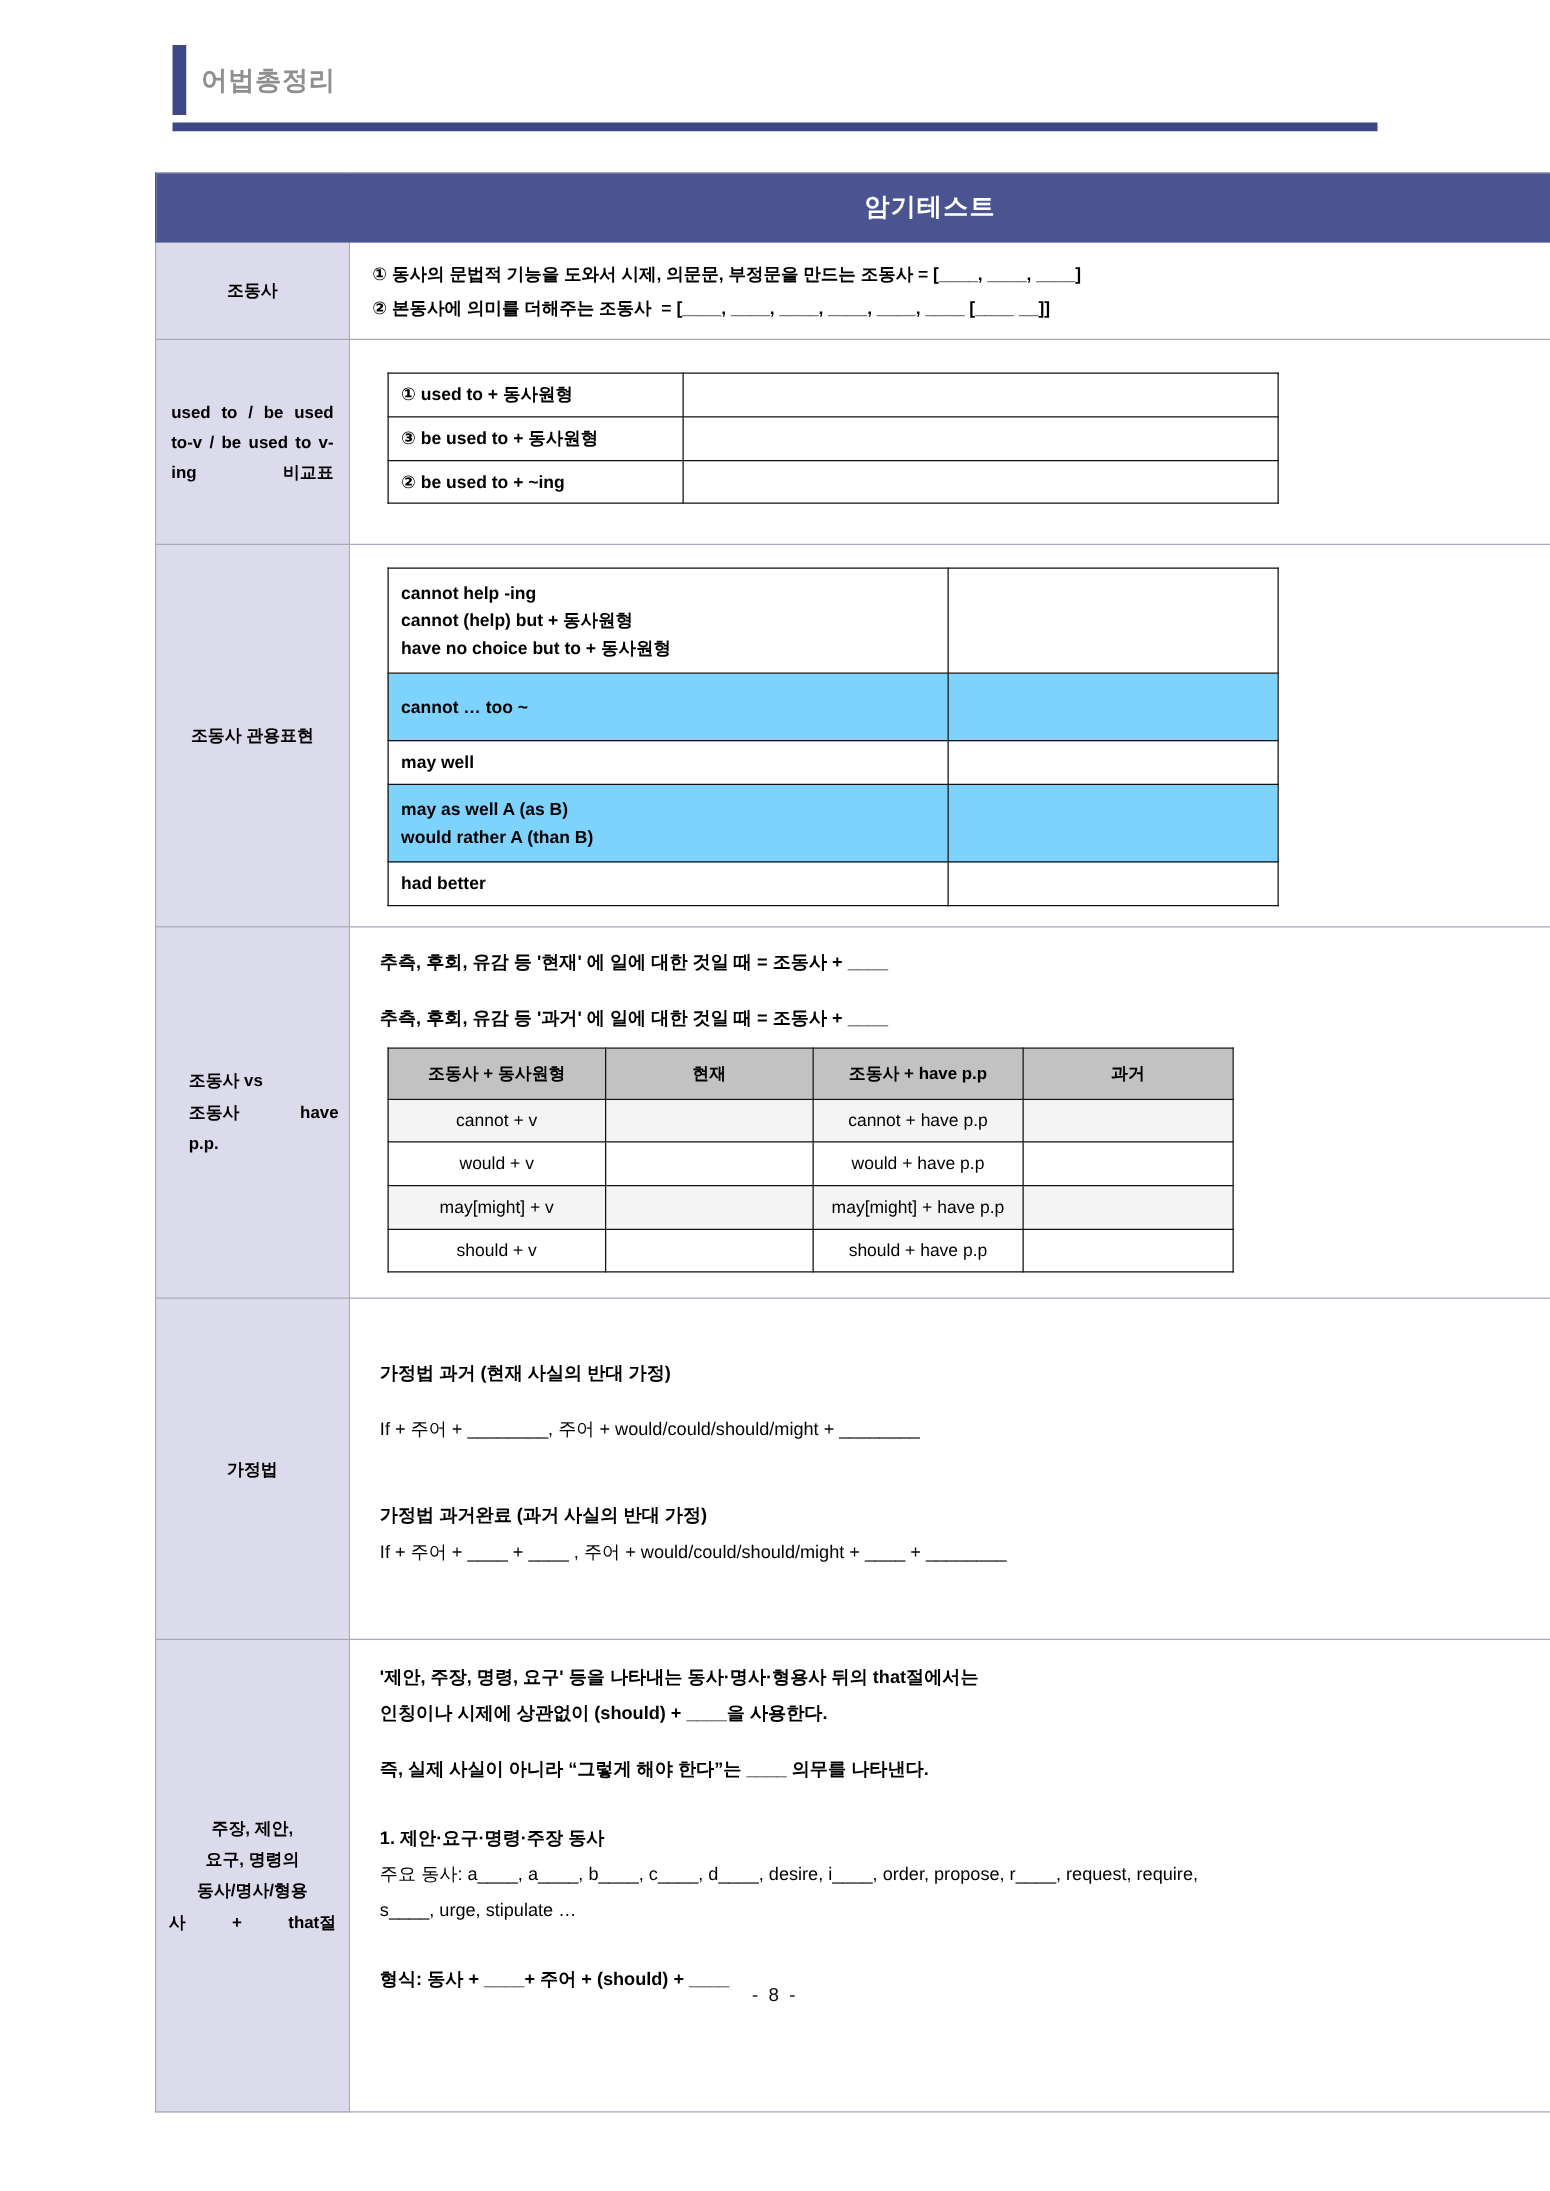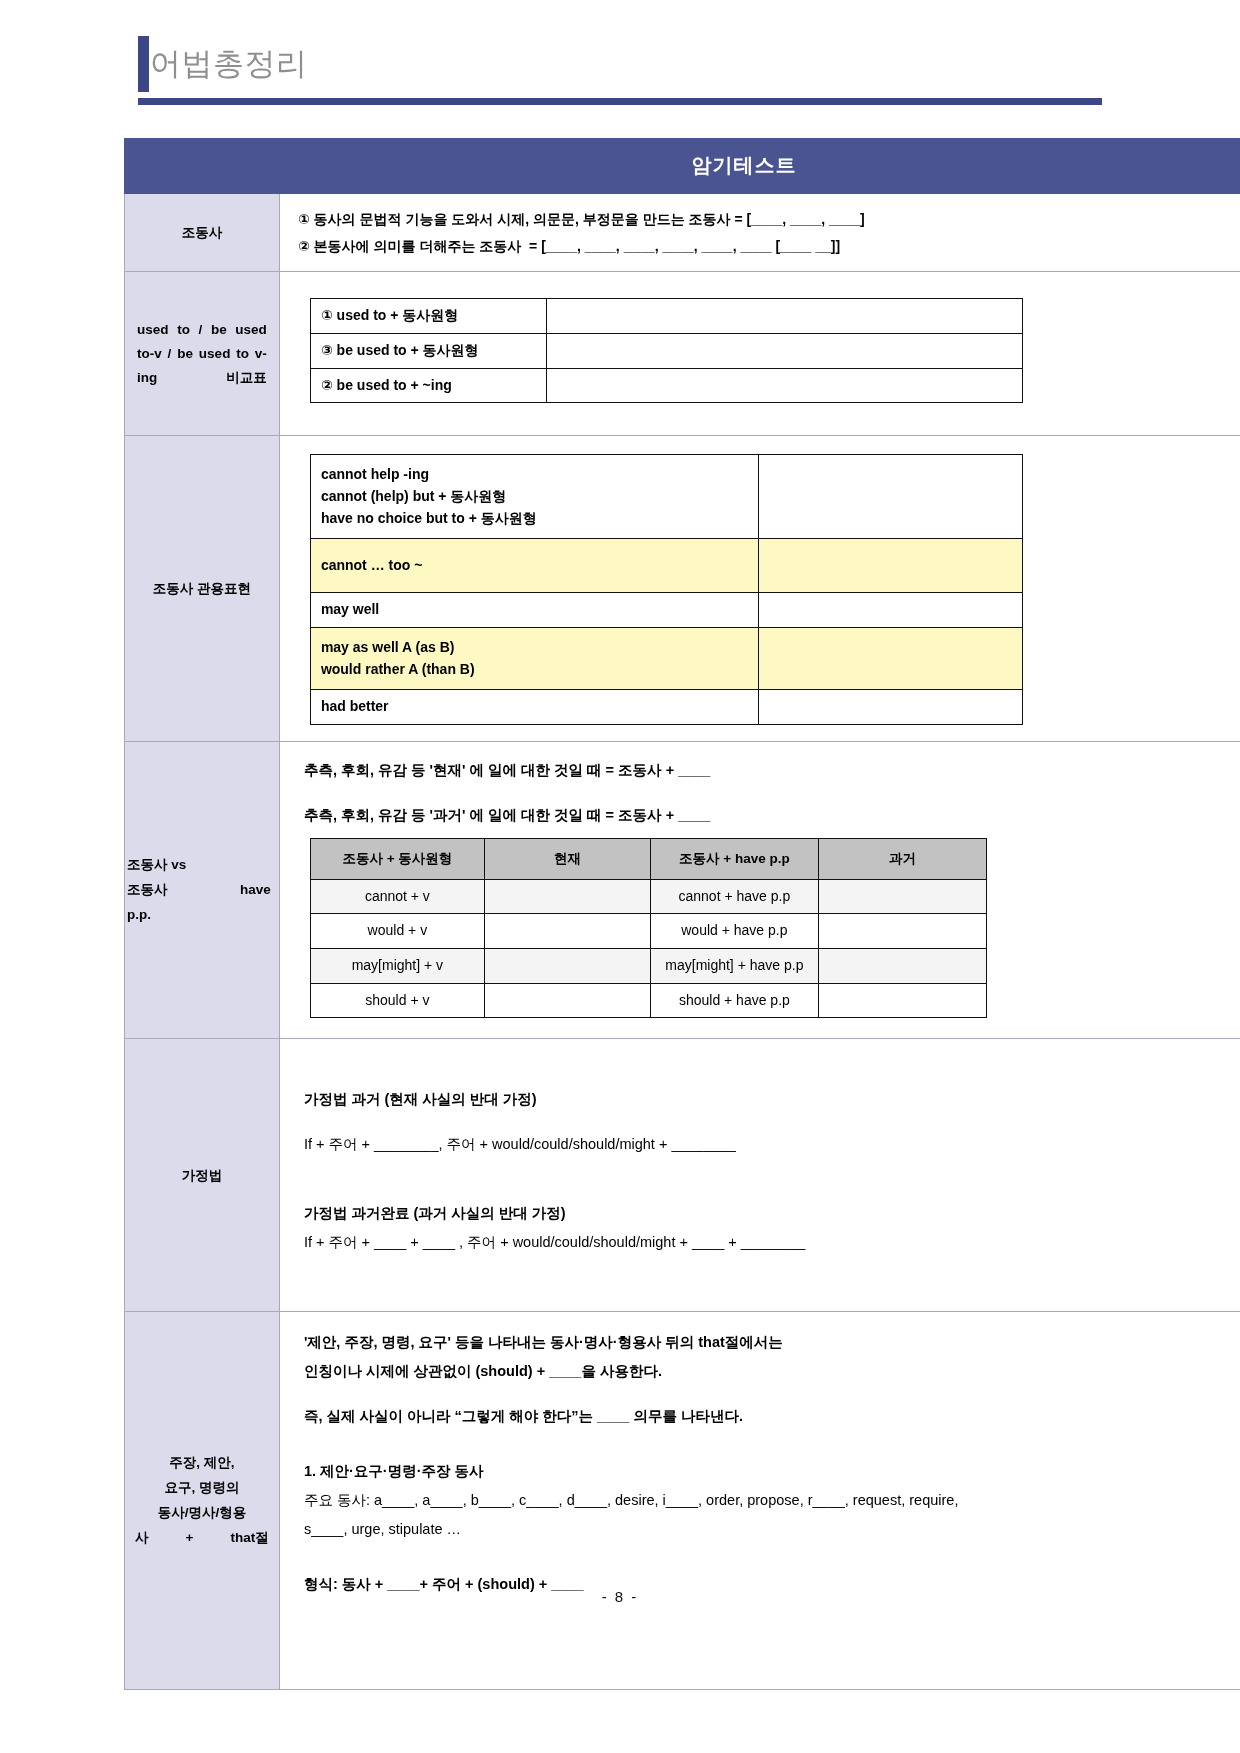--- a/index.html
+++ b/index.html
@@ -24,25 +24,25 @@
     align-items: center;
     height: 56px;
   }
   .header-bar-vertical {
     width: 11px;
     height: 56px;
     background: #3d4785;
     flex: 0 0 auto;
   }
   .header-title {
-    font-size: 31px;
-    font-weight: normal;
+    font-size: 21px;
+    font-weight: bold;
     color: #8f8f8f;
     letter-spacing: 0.5px;
-    margin-left: 1px;
+    margin-left: 12px;
   }
   .header-rule {
     height: 7px;
     background: #3d4785;
     margin: 6px 0 0 0;
     width: 100%;
   }
 
   
   .sheet {
@@ -113,21 +113,21 @@
     vertical-align: middle;
     line-height: 1.55;
   }
   .usedto-tbl { width: 712px; border-radius: 17px; }
   .usedto-tbl td.k { width: 236px; font-weight: bold; }
   .usedto-tbl td.v { width: 476px; }
 
   .idiom-tbl { width: 712px; margin-top: 10px; margin-bottom: 10px; border-radius: 29px; }
   .idiom-tbl td.k { width: 448px; }
   .idiom-tbl td.v { width: 264px; }
-  .idiom-tbl tr.shade td { background: #fef9c3; }
+  .idiom-tbl tr.shade td { background: #7dd3fc; }
   .idiom-tbl td.k { font-weight: bold; }
   .idiom-tbl td.multi { padding-top: 9px; padding-bottom: 9px; }
   .idiom-tbl td.tall { height: 54px; }
 
   .modal-tbl { width: 676px; margin-top: 14px; margin-bottom: 8px; }
   .modal-tbl th {
     border: 1px solid #111111;
     background: #c2c2c2;
     font-size: 13.5px;
     font-weight: bold;
@@ -245,21 +245,21 @@
           <tr>
             <td class="k line">had better</td>
             <td class="v"></td>
           </tr>
         </tbody>
       </table>
     </td>
   </tr>
 
   <tr>
-    <td class="label-cell stack" style="text-align:left; padding-left:2px;">
+    <td class="label-cell stack" style="text-align:left; padding-left:26px;">
       <div>조동사 vs</div>
       <div style="text-align:justify; text-align-last:justify;">조동사 have</div>
       <div>p.p.</div>
     </td>
     <td class="content-cell" style="padding-top:14px; padding-bottom:14px;">
       <div class="txt-blk para">추측, 후회, 유감 등 '현재' 에 일에 대한 것일 때 = 조동사 + ____</div>
       <div class="spacer-sm"></div>
       <div class="txt-blk para">추측, 후회, 유감 등 '과거' 에 일에 대한 것일 때 = 조동사 + ____</div>
 
       <table class="inner modal-tbl">

